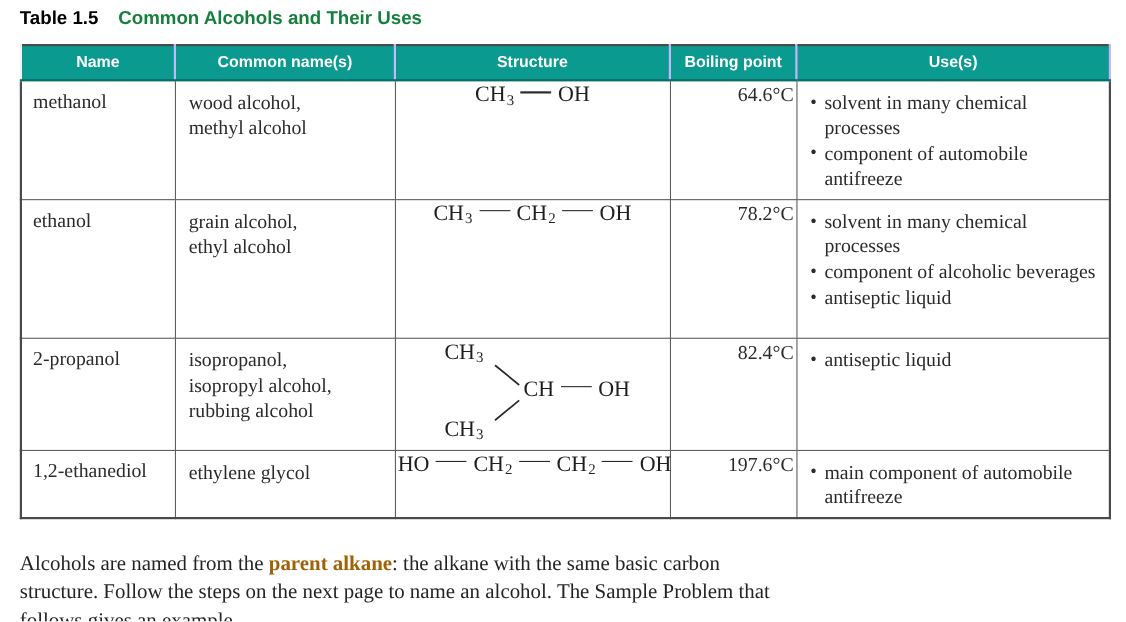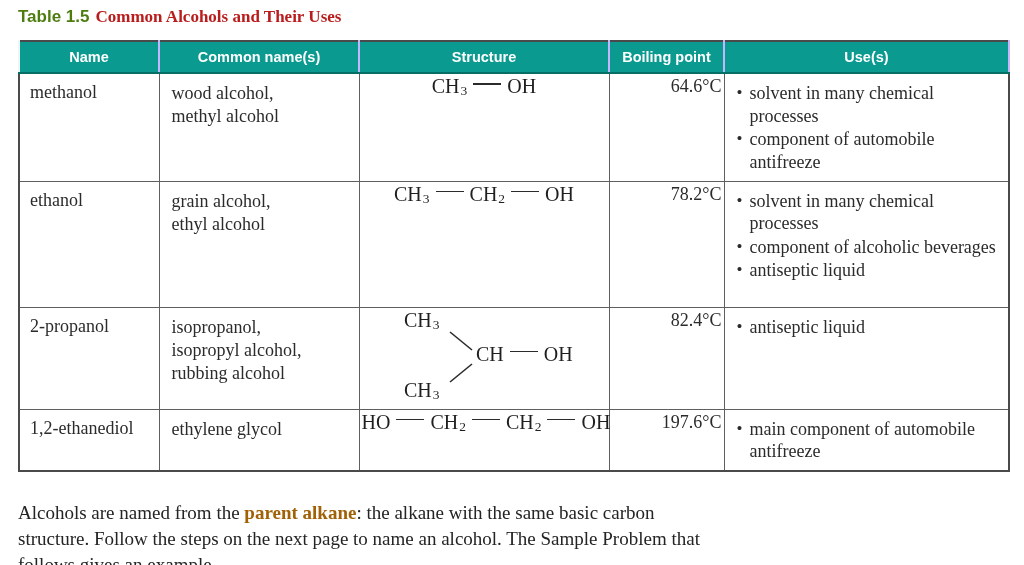--- a/index.html
+++ b/index.html
@@ -15,22 +15,22 @@
   }
   .caption {
     position: absolute;
     left: 18px;
     top: 7px;
     font-family: "Liberation Sans", sans-serif;
     font-size: 17px;
     color: #161616;
     white-space: nowrap;
   }
-  .caption .t-label { font-weight: 700; color: #4d7c0f; }
-  .caption .t-text  { font-weight: 700; color: #b91c1c; margin-left: 6px; font-family: Liberation Serif, serif; }
+  .caption .t-label { font-weight: 700; color: #000000; }
+  .caption .t-text  { font-weight: 700; color: #15803d; margin-left: 18px; }
 
   table.alc {
     position: absolute;
     left: 18px;
     top: 40px;
     width: 990px;
     border-collapse: collapse;
     table-layout: fixed;
     border: 2.5px solid #4a4a4a;
   }

